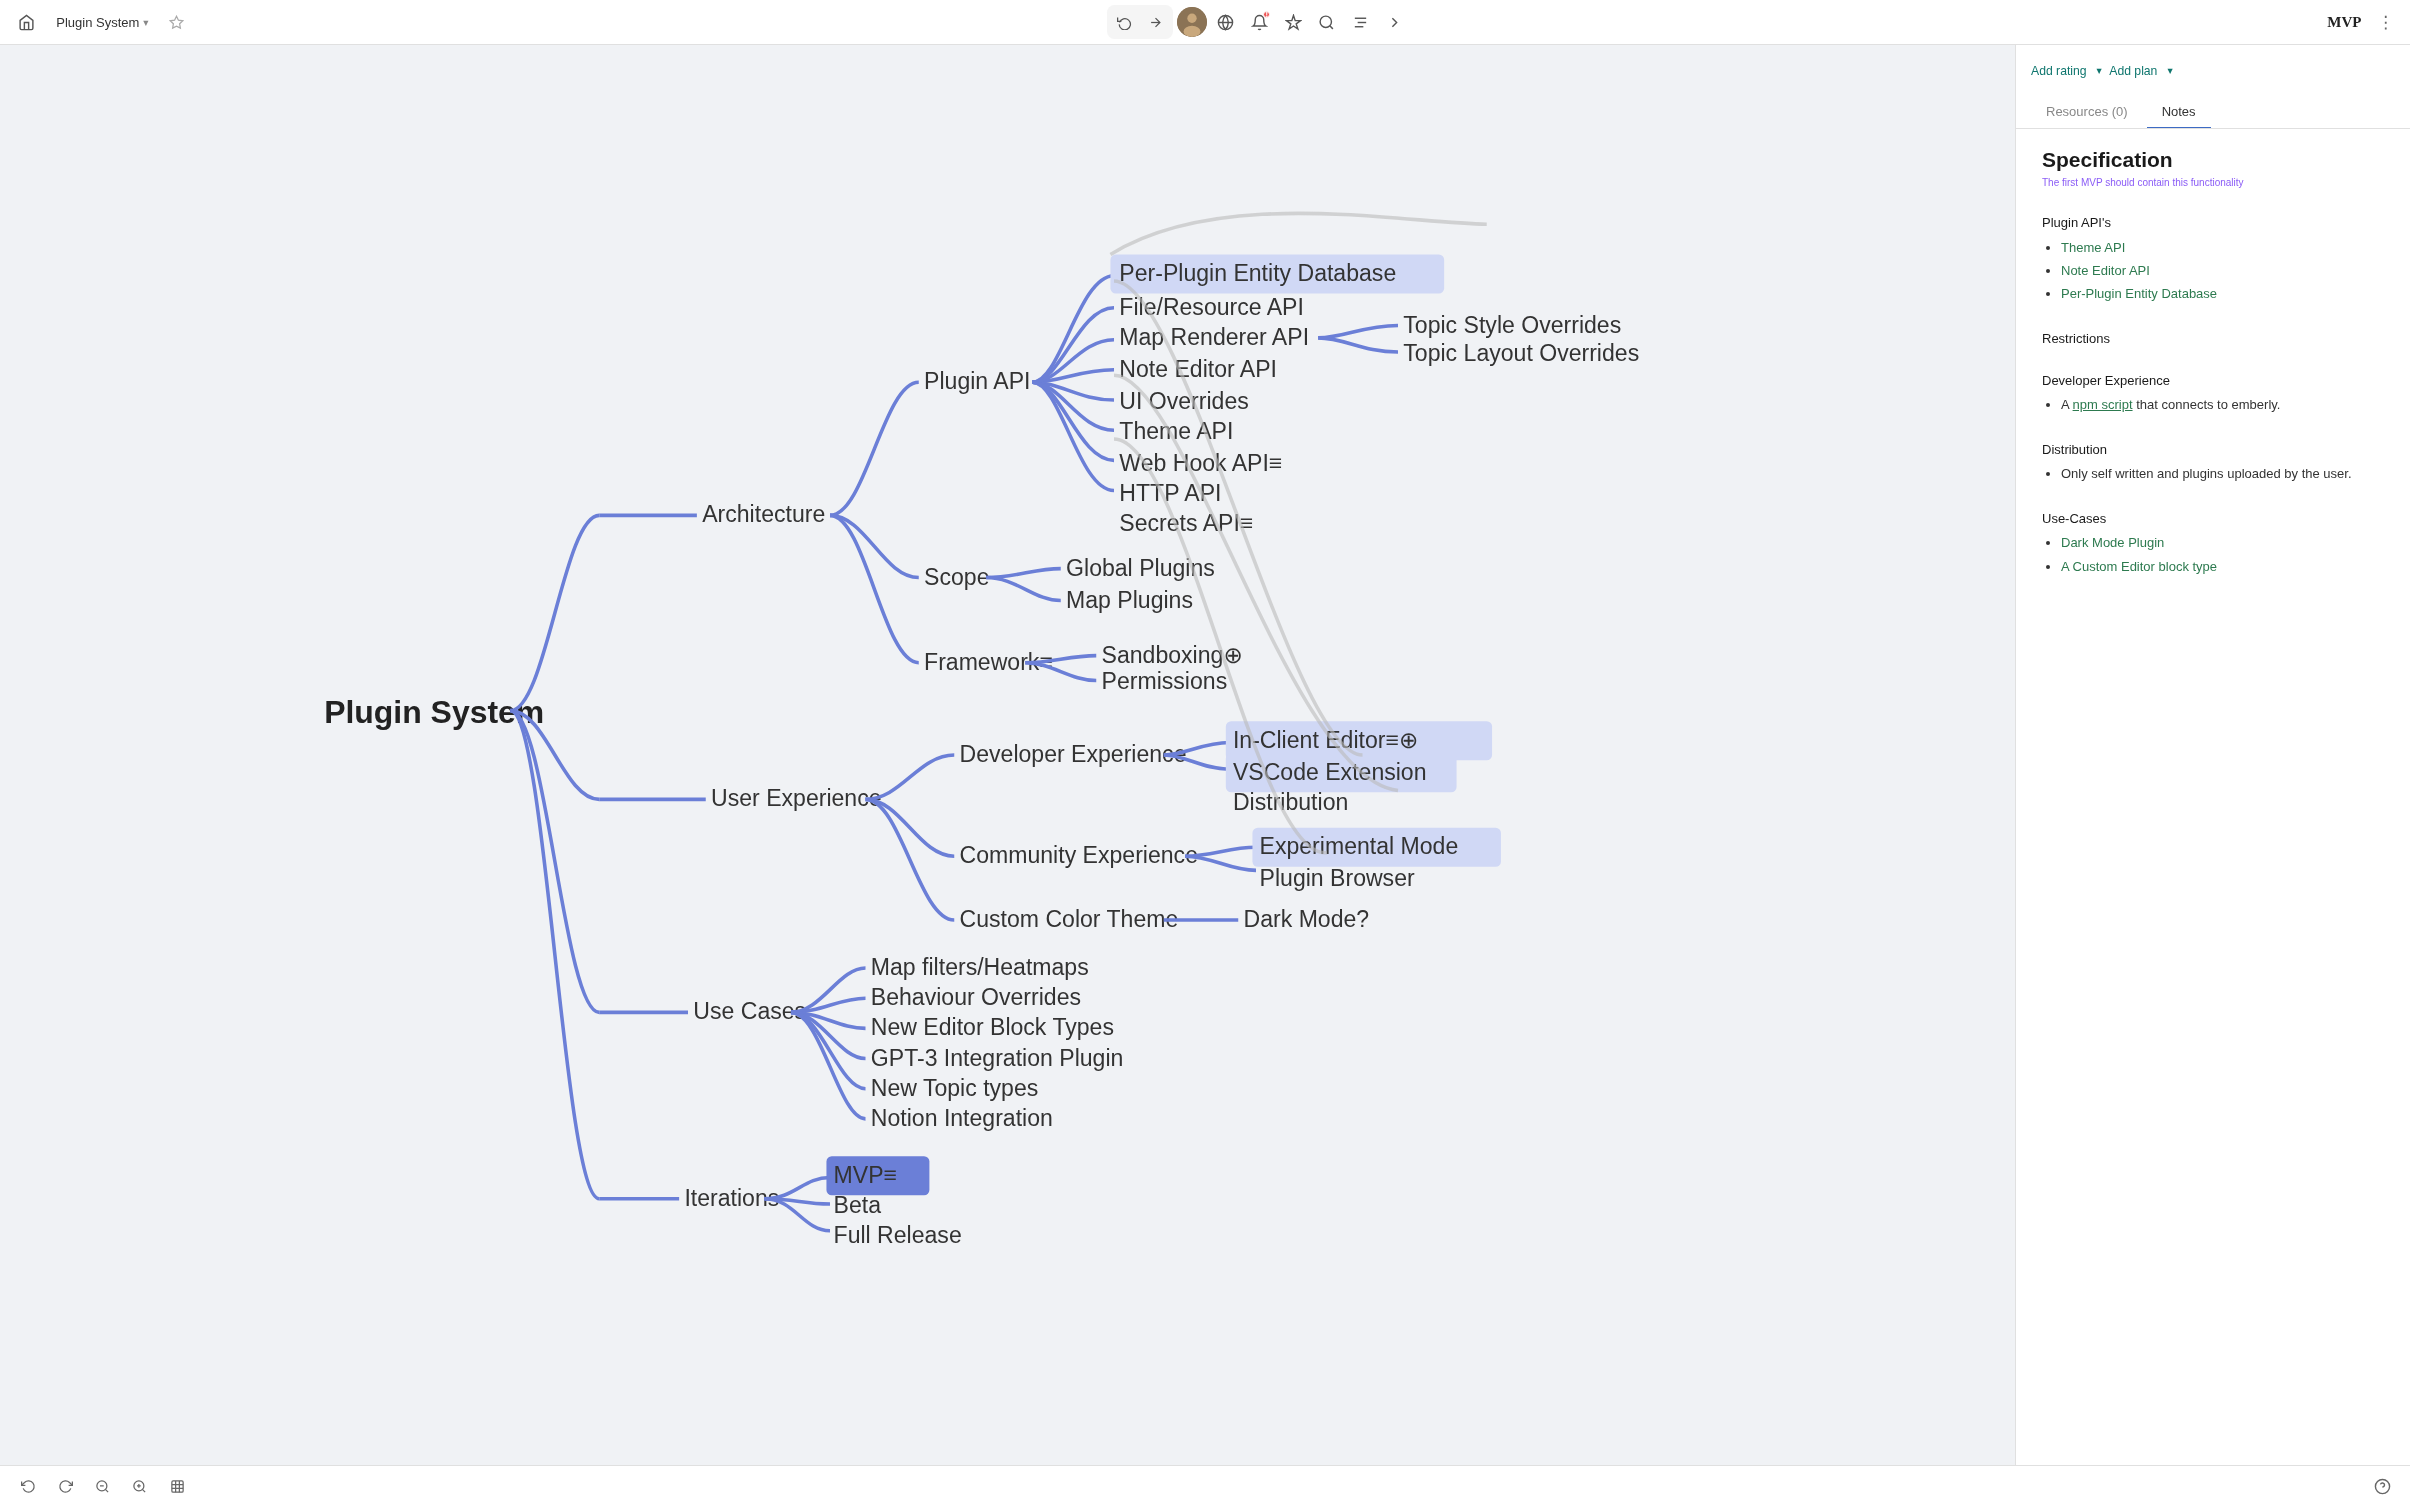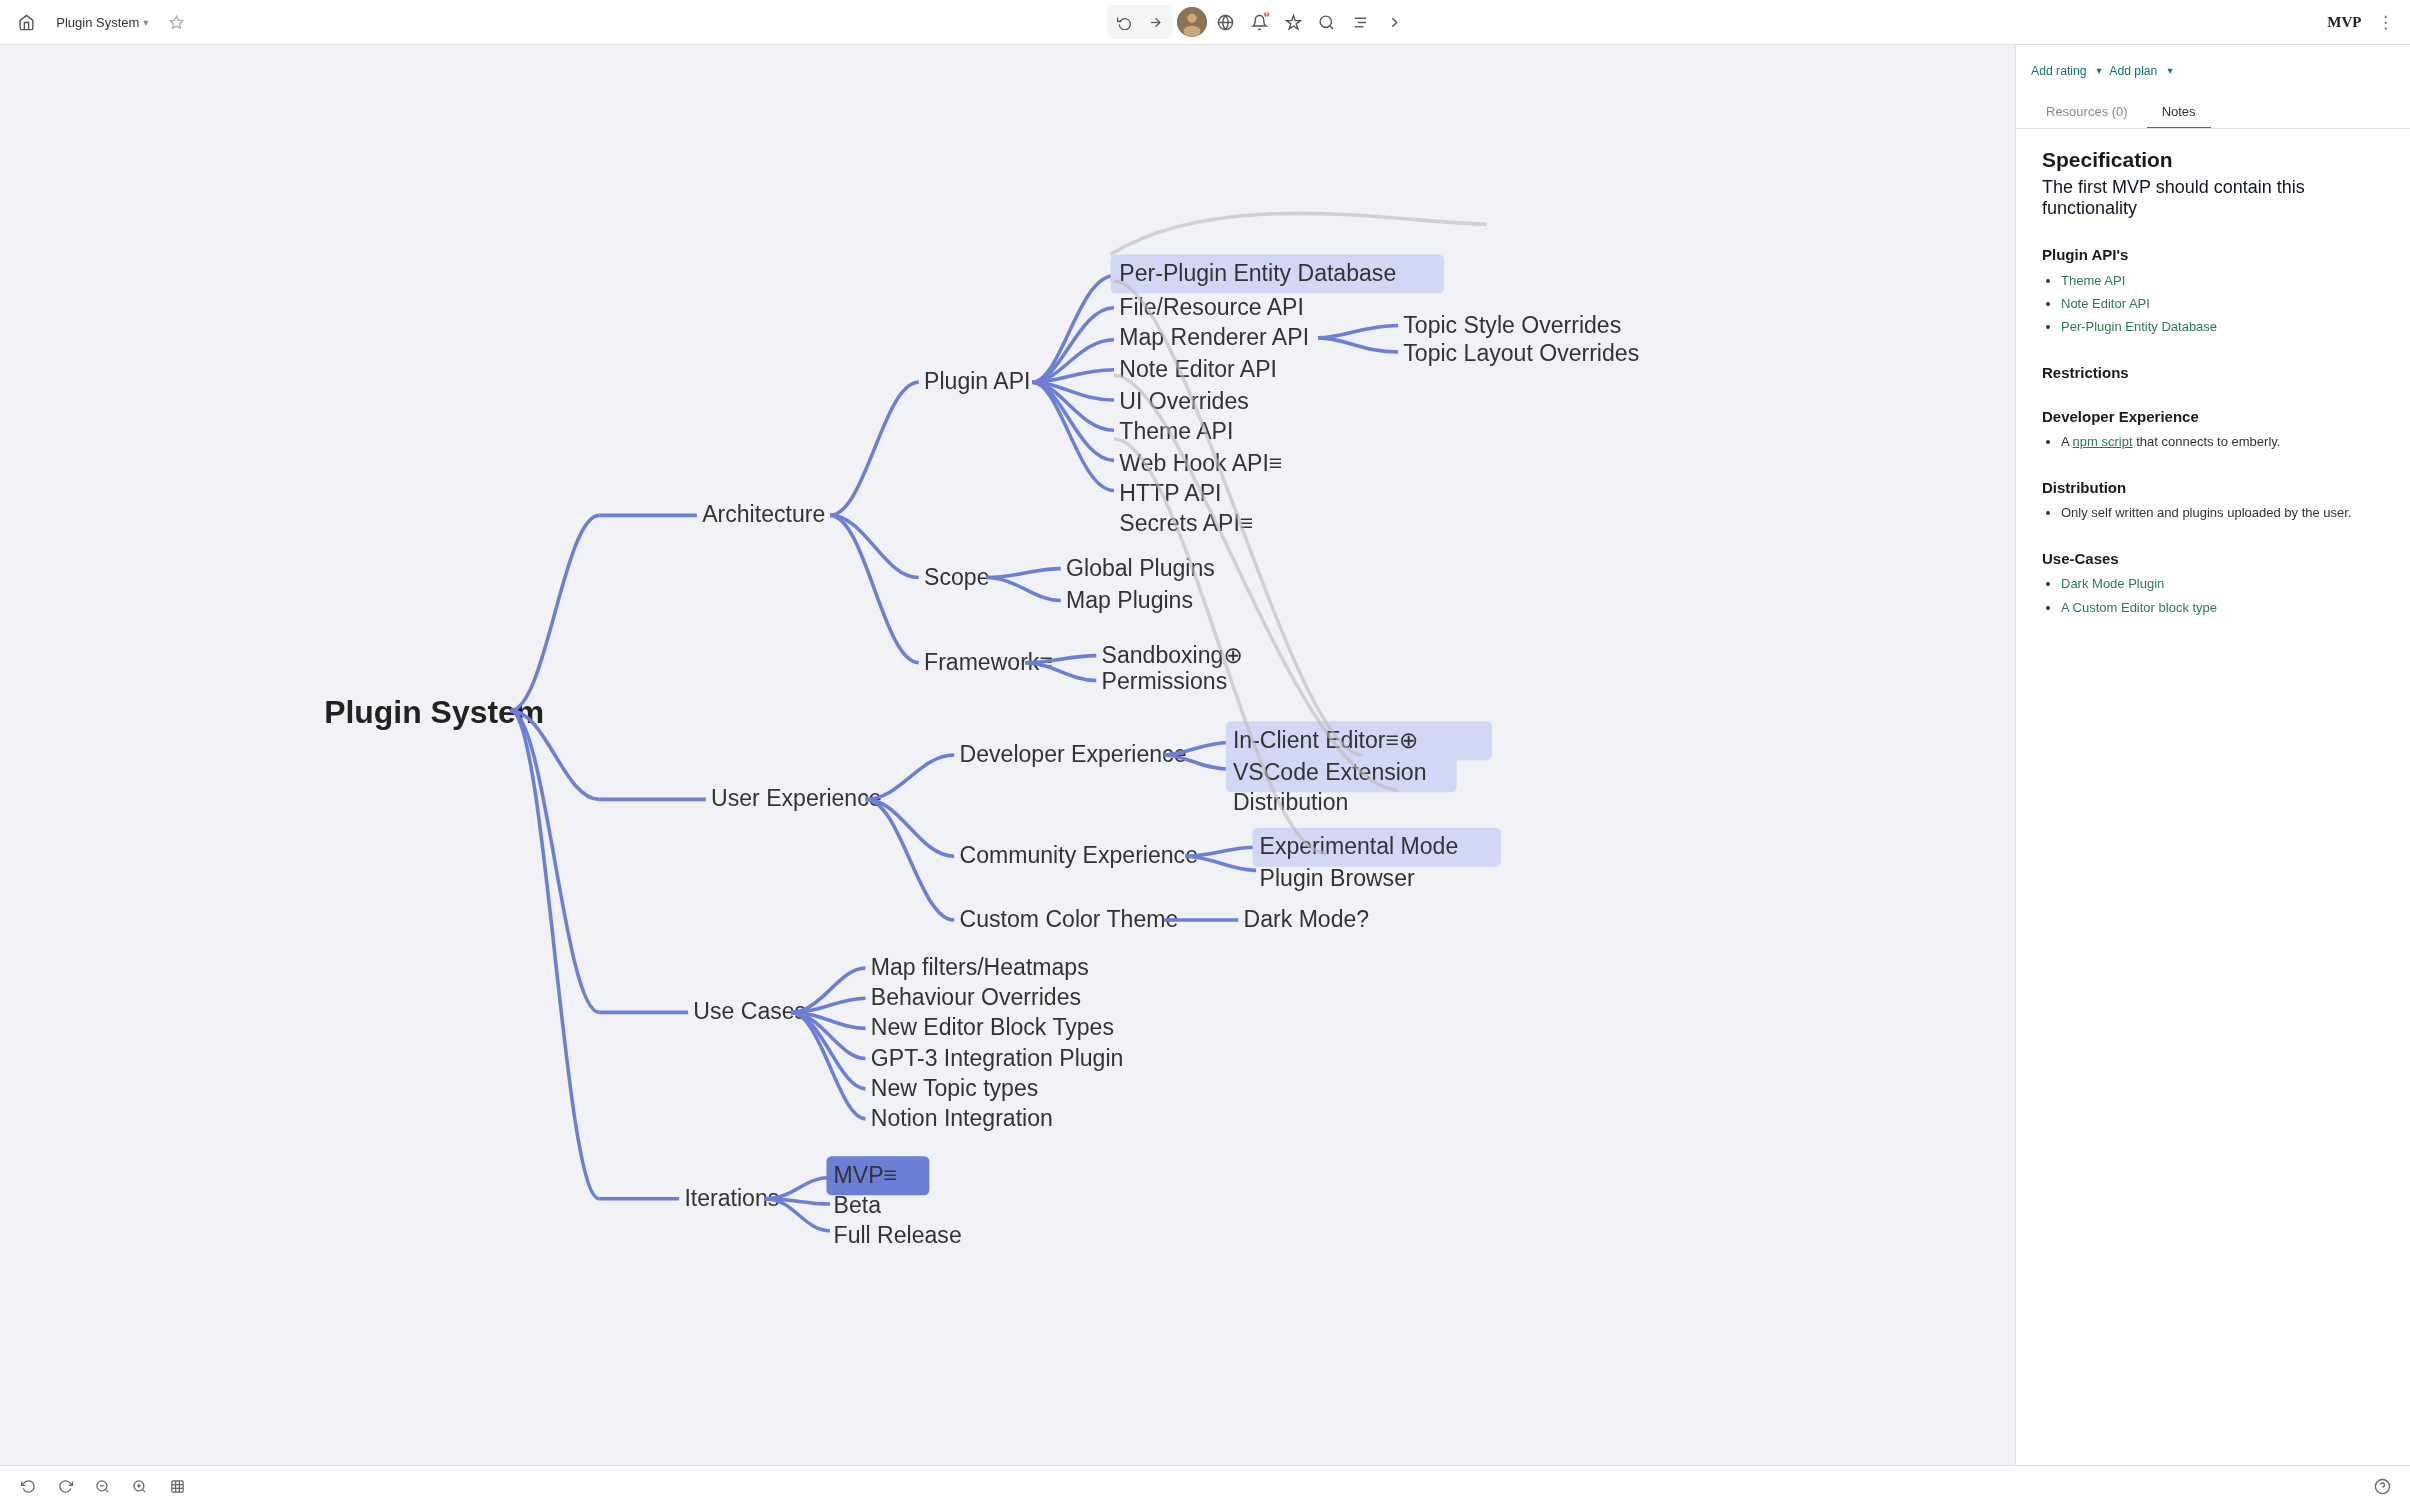--- a/index.html
+++ b/index.html
@@ -49,22 +49,22 @@
     .tab {
       padding: 7.5px 15px; font-size: 13px; cursor: pointer; color: #888;
       border-bottom: 1.9px solid transparent; position: relative;
     }
     .tab.active { color: #333; border-bottom: 1.9px solid #3d6bc4; font-weight: 500; }
 
     .right-panel-content { flex: 1; overflow-y: auto; padding: 19px 26px; }
 
     
     .spec-title { font-size: 21px; font-weight: 700; color: #1a1a1a; margin-bottom: 5.6px; }
-    .spec-subtitle { font-size: 18px; color: #0f172a; margin-bottom: 19px; }
-    .section-heading { font-size: 15px; font-weight: 700; color: #1a1a1a; margin-bottom: 7.5px; margin-top: 27px; }
+    .spec-subtitle { font-size: 10px; color: #8b5cf6; margin-bottom: 19px; }
+    .section-heading { font-size: 13px; font-weight: 400; color: #1a1a1a; margin-bottom: 7.5px; margin-top: 27px; }
     .bullet-list { list-style: disc; padding-left: 19px; margin-bottom: 3.8px; }
     .bullet-list li { font-size: 13px; color: #333; margin-bottom: 3.8px; line-height: 1.5; }
     .link-green { color: #2d7a4f; text-decoration: none; cursor: pointer; }
     .link-underline { text-decoration: underline; cursor: pointer; color: #2d7a4f; }
 
     
     .bottom-toolbar {
       height: 41px; background: #fff; border-top: 0.9px solid #e0e0e0;
       display: flex; align-items: center; padding: 0 15px; gap: 11.3px;
       flex-shrink: 0;

